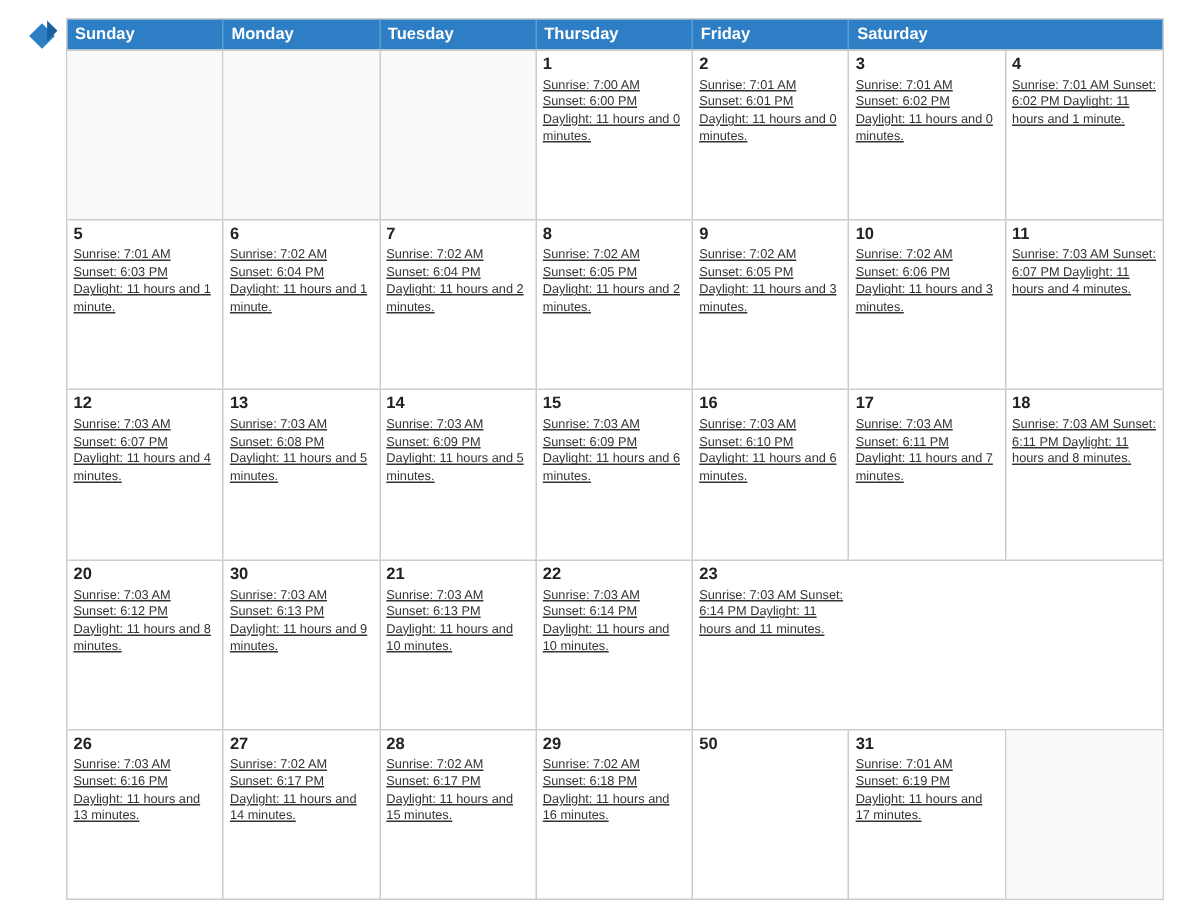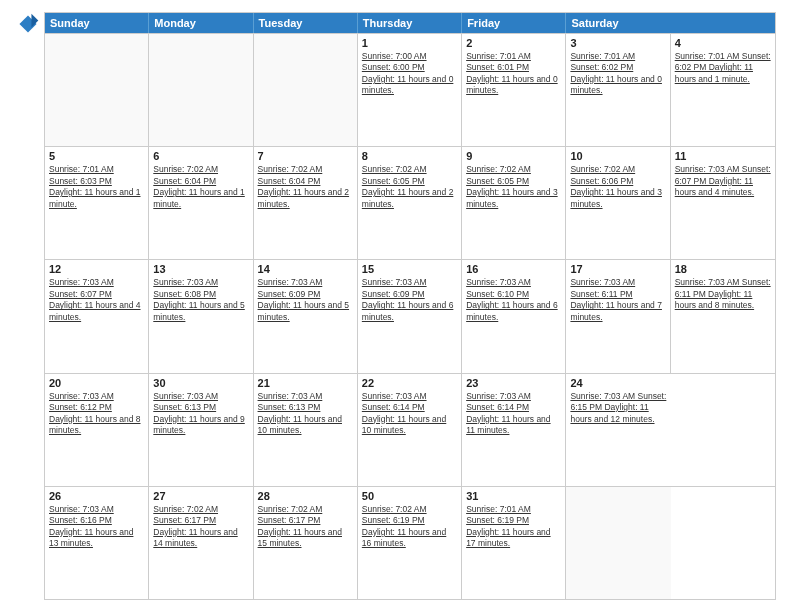--- a/index.html
+++ b/index.html
@@ -299,27 +299,20 @@
 Daylight: 11 hours
 and 10 minutes.</div>
           </div>
           <div class="cal-cell">
             <div class="day-number">23</div>
             <div class="day-info">Sunrise: 7:03 AM
 Sunset: 6:14 PM
 Daylight: 11 hours
 and 11 minutes.</div>
           </div>
-          <div class="cal-cell">
-            <div class="day-number">24</div>
-            <div class="day-info">Sunrise: 7:03 AM
-Sunset: 6:15 PM
-Daylight: 11 hours
-and 12 minutes.</div>
-          </div>
         </div>
         <div class="cal-row">
           <div class="cal-cell">
             <div class="day-number">26</div>
             <div class="day-info">Sunrise: 7:03 AM
 Sunset: 6:16 PM
 Daylight: 11 hours
 and 13 minutes.</div>
           </div>
           <div class="cal-cell">
@@ -330,25 +323,28 @@
 and 14 minutes.</div>
           </div>
           <div class="cal-cell">
             <div class="day-number">28</div>
             <div class="day-info">Sunrise: 7:02 AM
 Sunset: 6:17 PM
 Daylight: 11 hours
 and 15 minutes.</div>
           </div>
           <div class="cal-cell">
+            <div class="day-number">29</div>
+            <div class="day-info">Sunrise: 7:02 AM
+Sunset: 6:18 PM
+Daylight: 11 hours
+and 16 minutes.</div>
+          </div>
+          <div class="cal-cell">
             <div class="day-number">50</div>
-            <div class="day-info">Sunrise: 7:02 AM
-Sunset: 6:19 PM
-Daylight: 11 hours
-and 16 minutes.</div>
           </div>
           <div class="cal-cell">
             <div class="day-number">31</div>
             <div class="day-info">Sunrise: 7:01 AM
 Sunset: 6:19 PM
 Daylight: 11 hours
 and 17 minutes.</div>
           </div>
           <div class="cal-cell empty"></div>
         </div>

